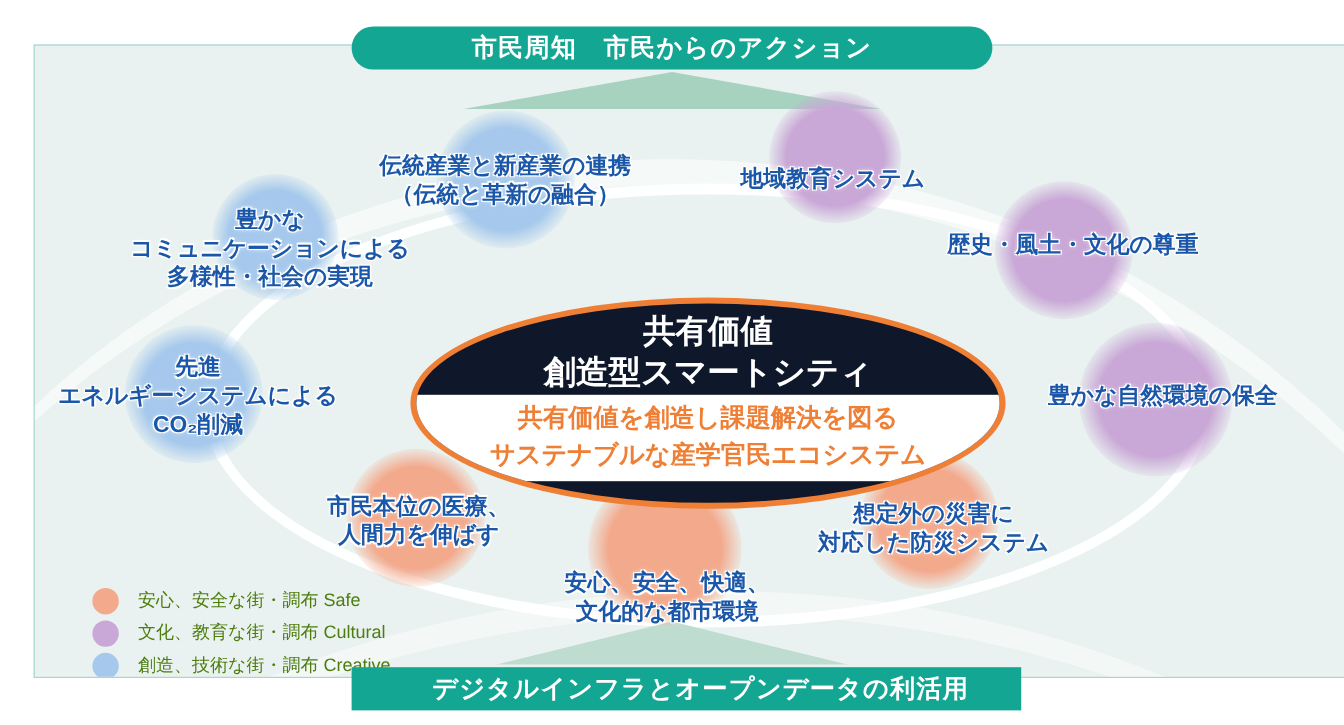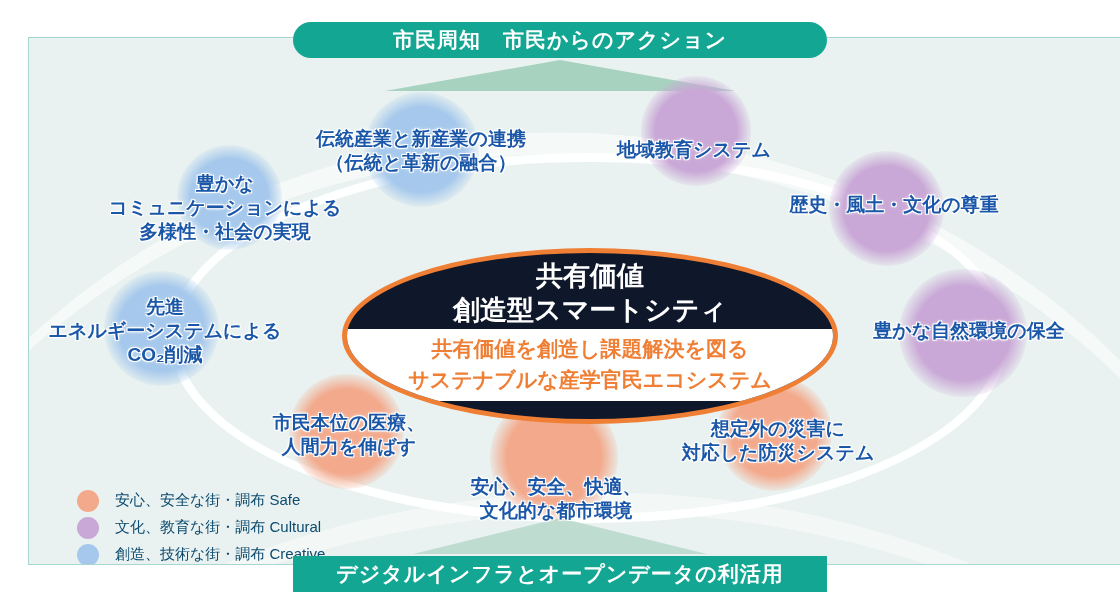--- a/index.html
+++ b/index.html
@@ -31,21 +31,21 @@
   .ce-sub{position:absolute;left:0;top:80px;width:100%;text-align:center;
         color:#ee7f35;font-weight:bold;font-size:21px;line-height:31px;}
   .node-circle{position:absolute;border-radius:50%;z-index:8;}
   .node-label{position:absolute;transform:translate(-50%,-50%);z-index:15;
         color:#1b57a8;font-weight:bold;font-size:19px;line-height:24px;
         text-align:center;white-space:nowrap;
         text-shadow:-1px -1px 0 #fff,1px -1px 0 #fff,-1px 1px 0 #fff,1px 1px 0 #fff,0 0 4px #fff;}
   .legend{position:absolute;left:48px;top:449px;z-index:20;}
   .legend-row{display:flex;align-items:center;height:27px;}
   .legend-swatch{width:22px;height:22px;border-radius:50%;margin-right:16px;flex:0 0 auto;}
-  .legend-label{font-size:15px;color:#0c4a6e;}
+  .legend-label{font-size:15px;color:#4d7c0f;}
 </style>
 </head>
 <body>
 
 <div class="stage">
 
   <div class="panel">
     <div class="swoosh swoosh-upper"></div>
     <div class="swoosh swoosh-lower"></div>
     <div class="ring"></div>
@@ -123,17 +123,17 @@
         </div>
       </div>
   </div>
 
   <div class="tri tri-top"></div>
   <div class="tri tri-bottom"></div>
 
   <div class="banner banner-top" style="background: rgb(18, 166, 147);">
     <span>市民周知　市民からのアクション</span>
   </div>
-  <div class="banner banner-bottom" style="background: rgb(18, 166, 147);">
+  <div class="banner banner-bottom" style="background: rgb(18, 166, 147); padding-left: 24px;">
     <span>デジタルインフラとオープンデータの利活用</span>
   </div>
 
 </div>
 
 </body></html>

